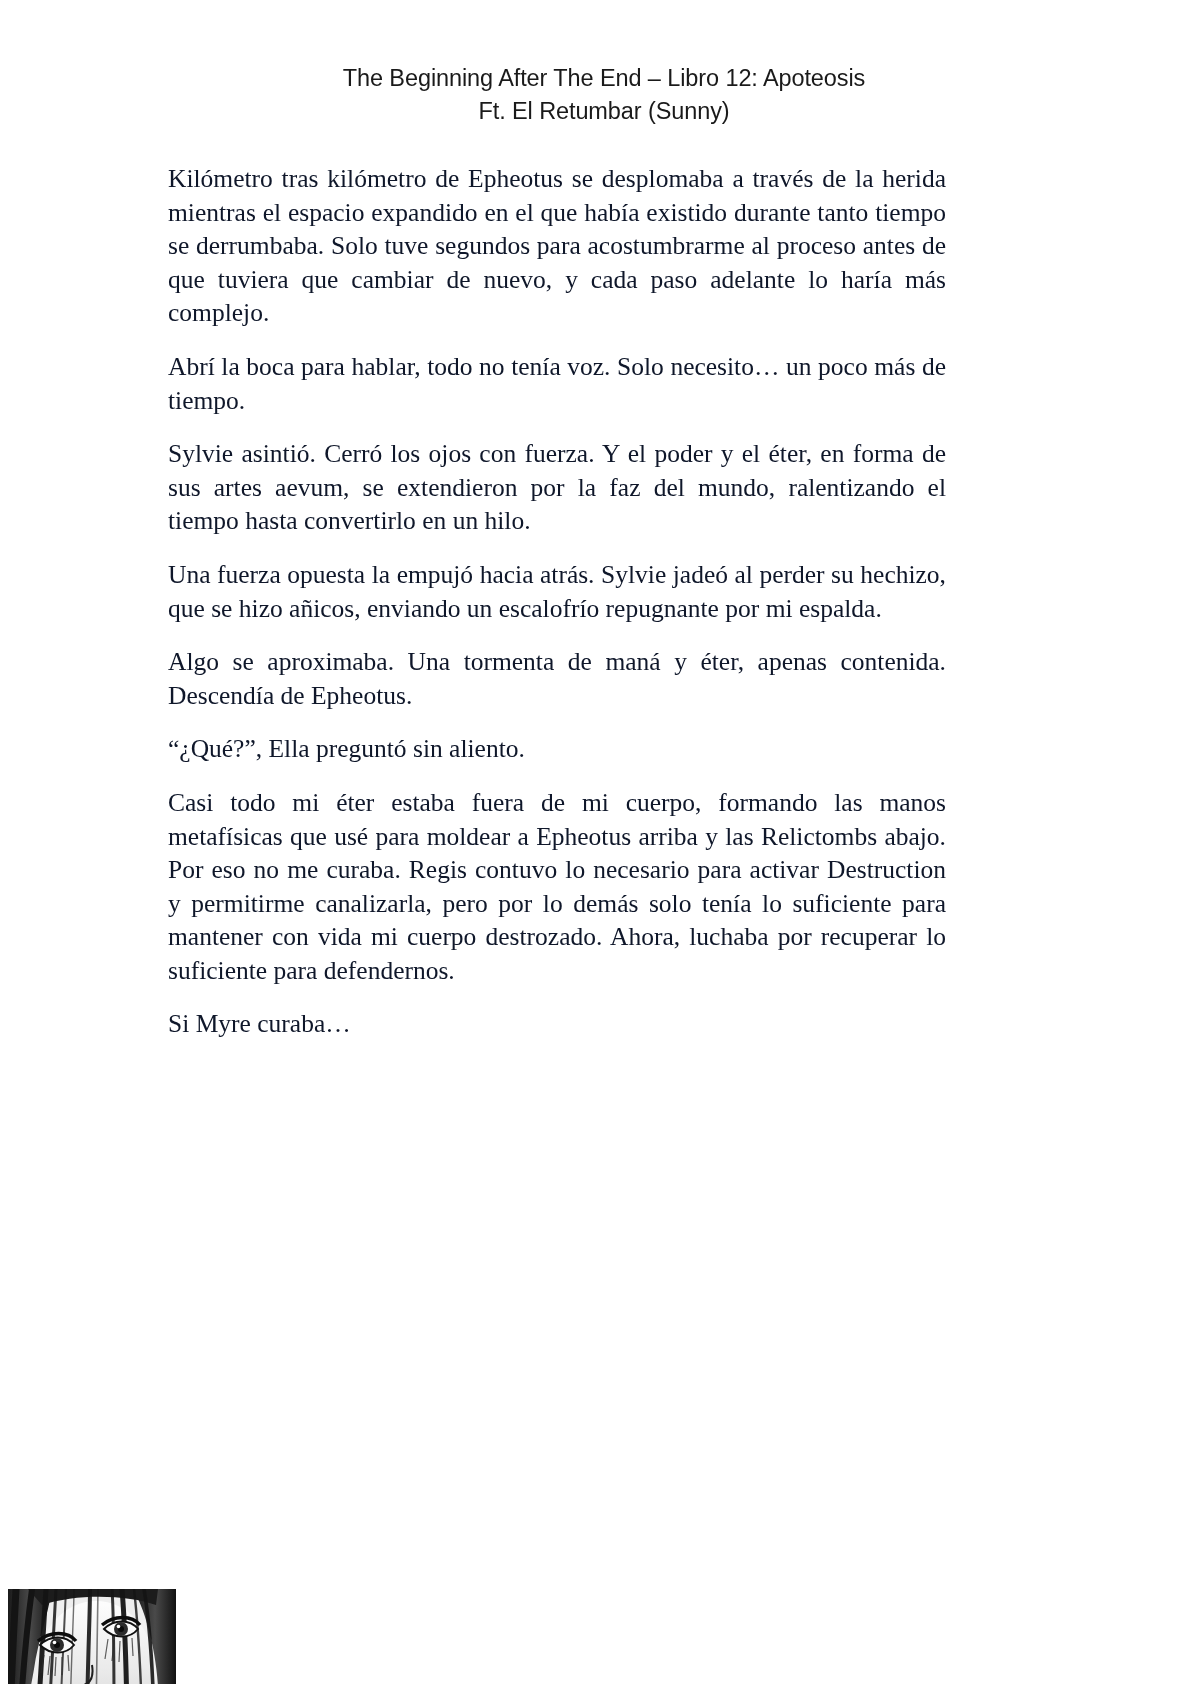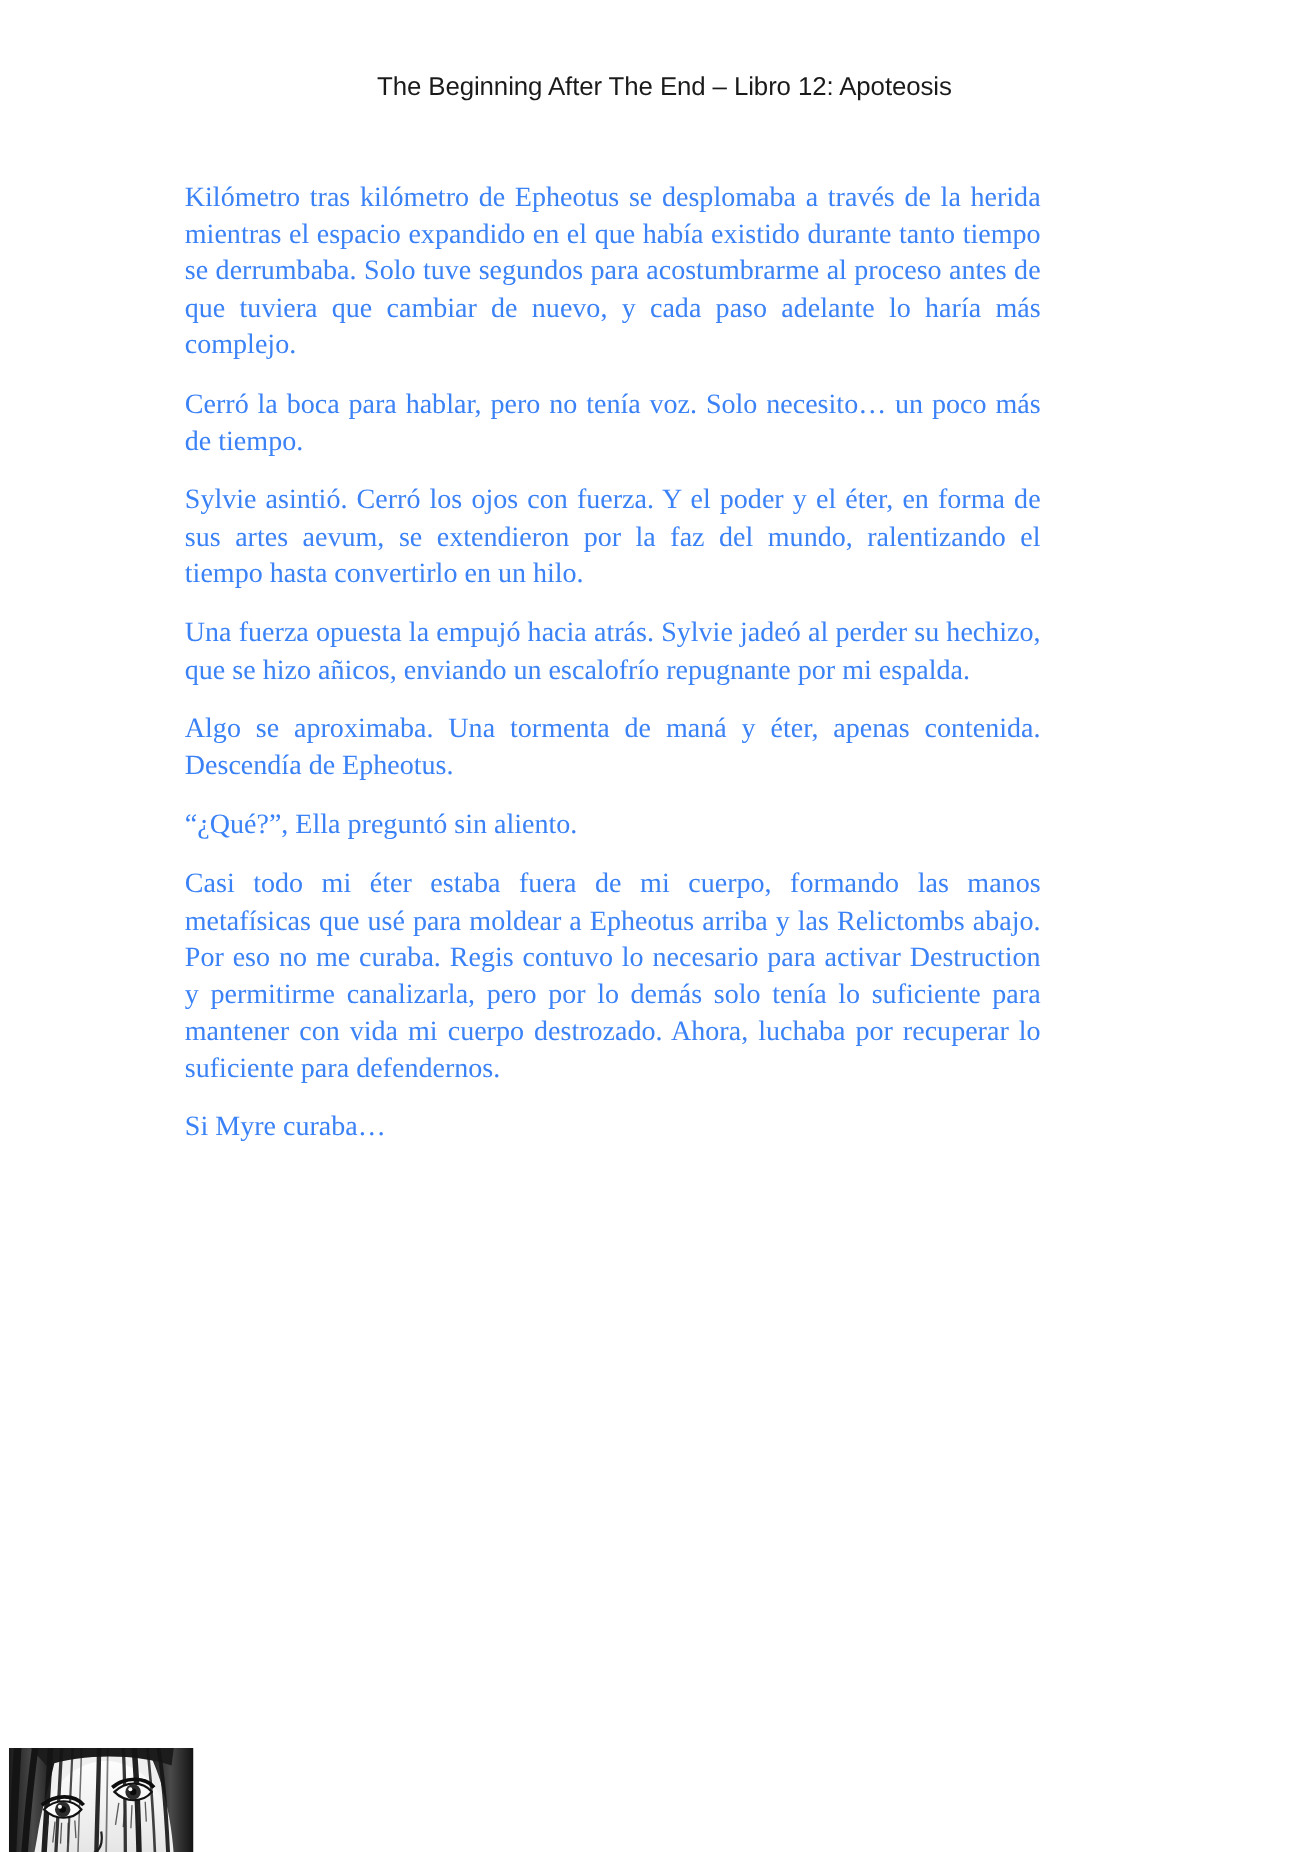--- a/index.html
+++ b/index.html
@@ -49,21 +49,21 @@
     width: 778px;
   }
 
   .para {
     font-family: "Liberation Serif", serif;
     font-size: 25.5px;
     line-height: 33.6px;
     text-align: justify;
     text-justify: inter-word;
     margin: 0 0 20px 0;
-    color: #3b82f6;
+    color: #0f172a;
     hyphens: none;
   }
   .para.last-short,
   .para.no-justify {
     text-align: left;
   }
 
   
   .illustration {
     position: absolute;
@@ -80,25 +80,26 @@
     height: 130px;
   }
 </style>
 </head>
 <body>
 
 <div class="page">
 
   <div class="doc-header">
     <span class="hline">The Beginning After The End – Libro 12: Apoteosis</span>
+    <span class="hline">Ft. El Retumbar (Sunny)</span>
   </div>
 
   <div class="body-col">
     <p class="para">Kilómetro tras kilómetro de Epheotus se desplomaba a través de la herida mientras el espacio expandido en el que había existido durante tanto tiempo se derrumbaba. Solo tuve segundos para acostumbrarme al proceso antes de que tuviera que cambiar de nuevo, y cada paso adelante lo haría más complejo.</p>
-    <p class="para">Cerró la boca para hablar, pero no tenía voz. Solo necesito… un poco más de tiempo.</p>
+    <p class="para">Abrí la boca para hablar, todo no tenía voz. Solo necesito… un poco más de tiempo.</p>
     <p class="para">Sylvie asintió. Cerró los ojos con fuerza. Y el poder y el éter, en forma de sus artes aevum, se extendieron por la faz del mundo, ralentizando el tiempo hasta convertirlo en un hilo.</p>
     <p class="para">Una fuerza opuesta la empujó hacia atrás. Sylvie jadeó al perder su hechizo, que se hizo añicos, enviando un escalofrío repugnante por mi espalda.</p>
     <p class="para">Algo se aproximaba. Una tormenta de maná y éter, apenas contenida. Descendía de Epheotus.</p>
     <p class="para no-justify">“¿Qué?”, Ella preguntó sin aliento.</p>
     <p class="para">Casi todo mi éter estaba fuera de mi cuerpo, formando las manos metafísicas que usé para moldear a Epheotus arriba y las Relictombs abajo. Por eso no me curaba. Regis contuvo lo necesario para activar Destruction y permitirme canalizarla, pero por lo demás solo tenía lo suficiente para mantener con vida mi cuerpo destrozado. Ahora, luchaba por recuperar lo suficiente para defendernos.</p>
     <p class="para no-justify">Si Myre curaba…</p>
   </div>
 
   <div class="illustration">
     <svg viewBox="0 0 168 130" preserveAspectRatio="none" xmlns="http://www.w3.org/2000/svg" aria-hidden="true">

